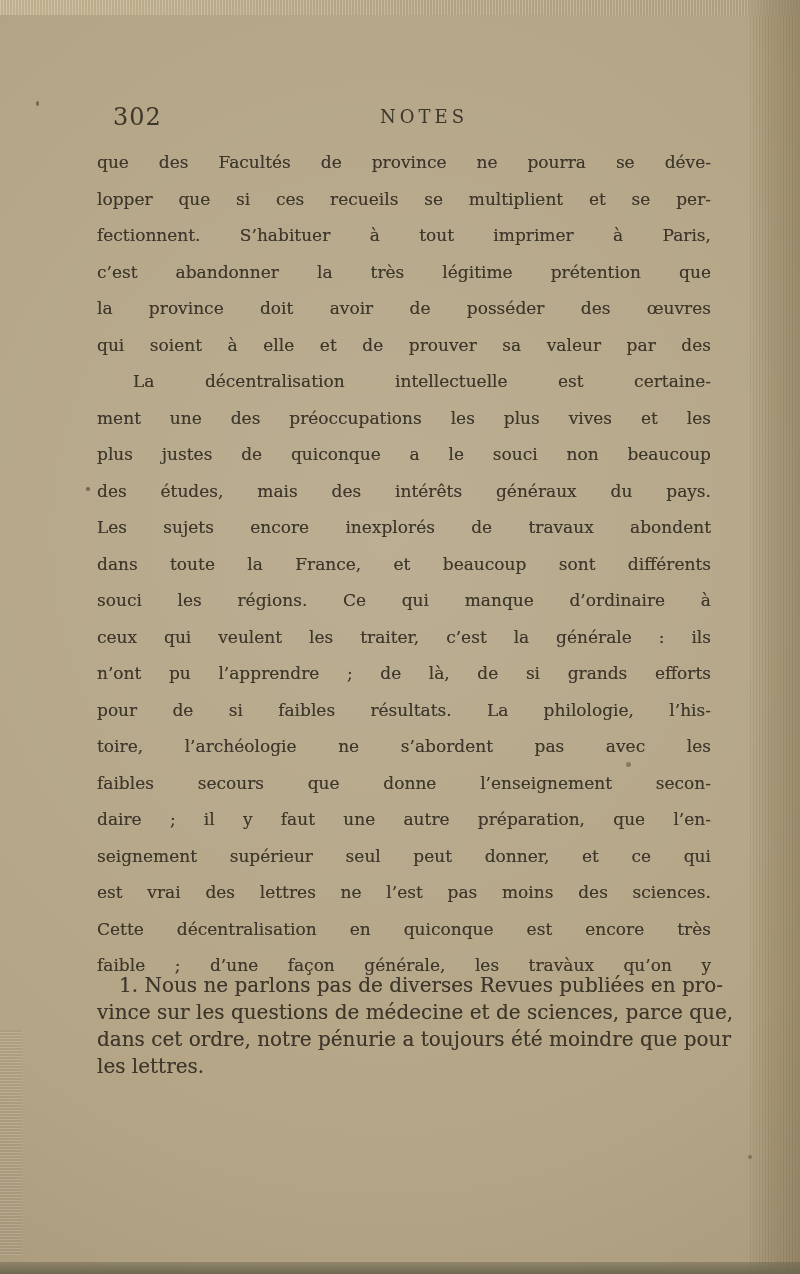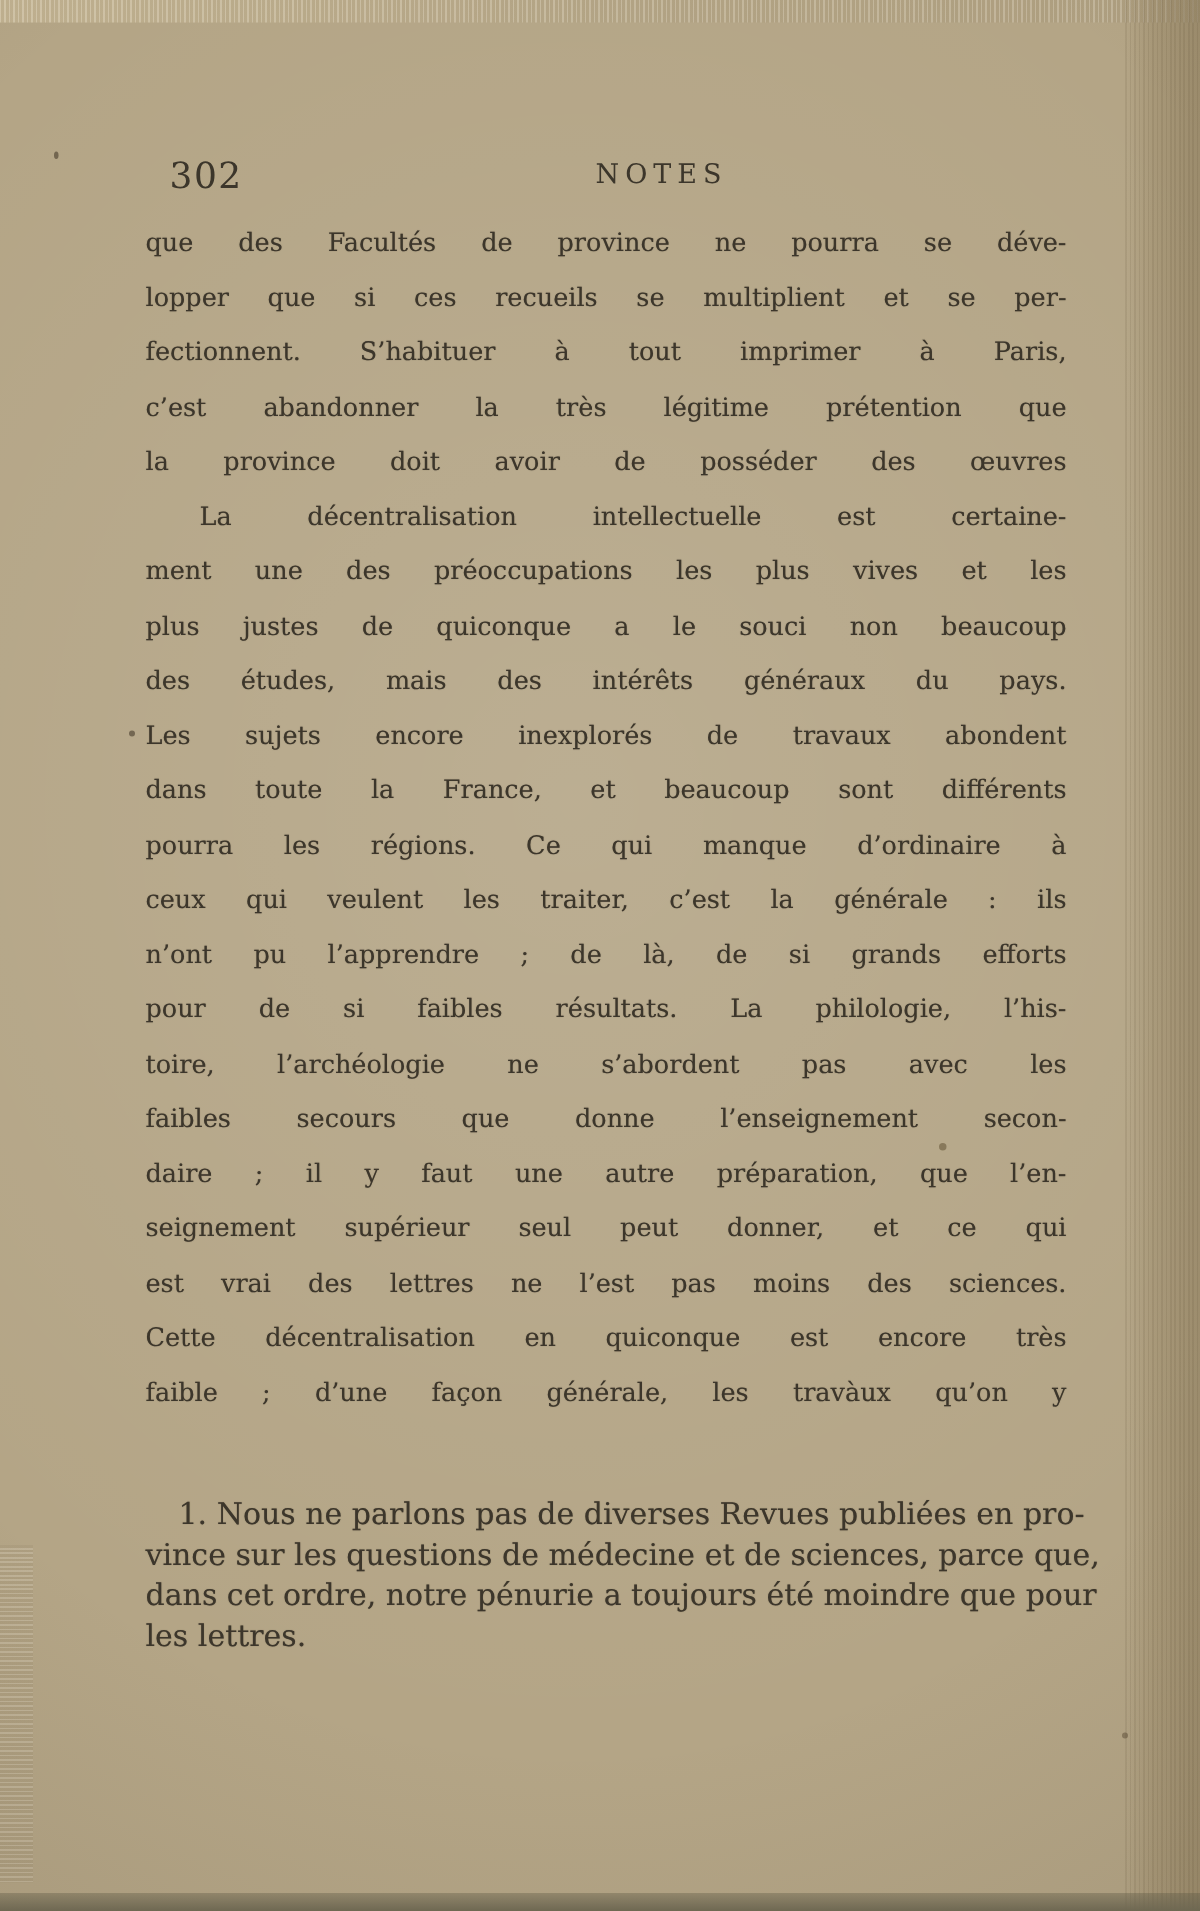--- a/index.html
+++ b/index.html
@@ -55,40 +55,39 @@
   
   .header { position: absolute; top: 103px; left: 0; width: 800px; height: 30px; }
   .page-number {
     position: absolute; left: 113px; top: 0;
     font-size: 24px; letter-spacing: 1px;
   }
   .running-title {
     position: absolute; left: 380px; top: 3px;
     font-size: 18px; letter-spacing: 4px; font-variant: small-caps;
     text-transform: uppercase;
-    margin-left: 17px;
   }
 
   
   .body-text {
     position: absolute; left: 97px; top: 144px; width: 614px;
     font-size: 17px; line-height: 36.5px;
     text-shadow: 0 0 0.6px rgba(62,52,38,0.5);
   }
   .body-text .line, .footnote .line {
     text-align: justify;
     text-align-last: justify;
     white-space: nowrap;
   }
   .line.indent { text-indent: 36px; }
   .line.short { text-align-last: left; }
 
   
   .footnote {
-    position: absolute; left: 97px; top: 996px; width: 616px;
+    position: absolute; left: 97px; top: 972px; width: 616px;
     font-size: 20px; line-height: 27px;
     text-shadow: 0 0 0.6px rgba(62,52,38,0.5);
   }
   .footnote .line.indent { text-indent: 22px; }
 </style>
 </head>
 <body>
 
 <div class="page">
 
@@ -111,35 +110,36 @@
       <div class="line">que des Facultés de province ne pourra se déve-</div>
 
       <div class="line">lopper que si ces recueils se multiplient et se per-</div>
 
       <div class="line">fectionnent. S’habituer à tout imprimer à Paris,</div>
 
       <div class="line">c’est abandonner la très légitime prétention que</div>
 
       <div class="line">la province doit avoir de posséder des œuvres</div>
 
+      <div class="line">qui soient à elle et de prouver sa valeur par des</div>
 
 
       <div class="line indent">La décentralisation intellectuelle est certaine-</div>
 
       <div class="line">ment une des préoccupations les plus vives et les</div>
 
       <div class="line">plus justes de quiconque a le souci non beaucoup</div>
 
       <div class="line">des études, mais des intérêts généraux du pays.</div>
 
       <div class="line">Les sujets encore inexplorés de travaux abondent</div>
 
       <div class="line">dans toute la France, et beaucoup sont différents</div>
 
-      <div class="line">pourra les régions. Ce qui manque d’ordinaire à</div>
+      <div class="line">souci les régions. Ce qui manque d’ordinaire à</div>
 
       <div class="line">ceux qui veulent les traiter, c’est la générale : ils</div>
 
       <div class="line">n’ont pu l’apprendre ; de là, de si grands efforts</div>
 
       <div class="line">pour de si faibles résultats. La philologie, l’his-</div>
 
       <div class="line">toire, l’archéologie ne s’abordent pas avec les</div>
 
       <div class="line">faibles secours que donne l’enseignement secon-</div>

